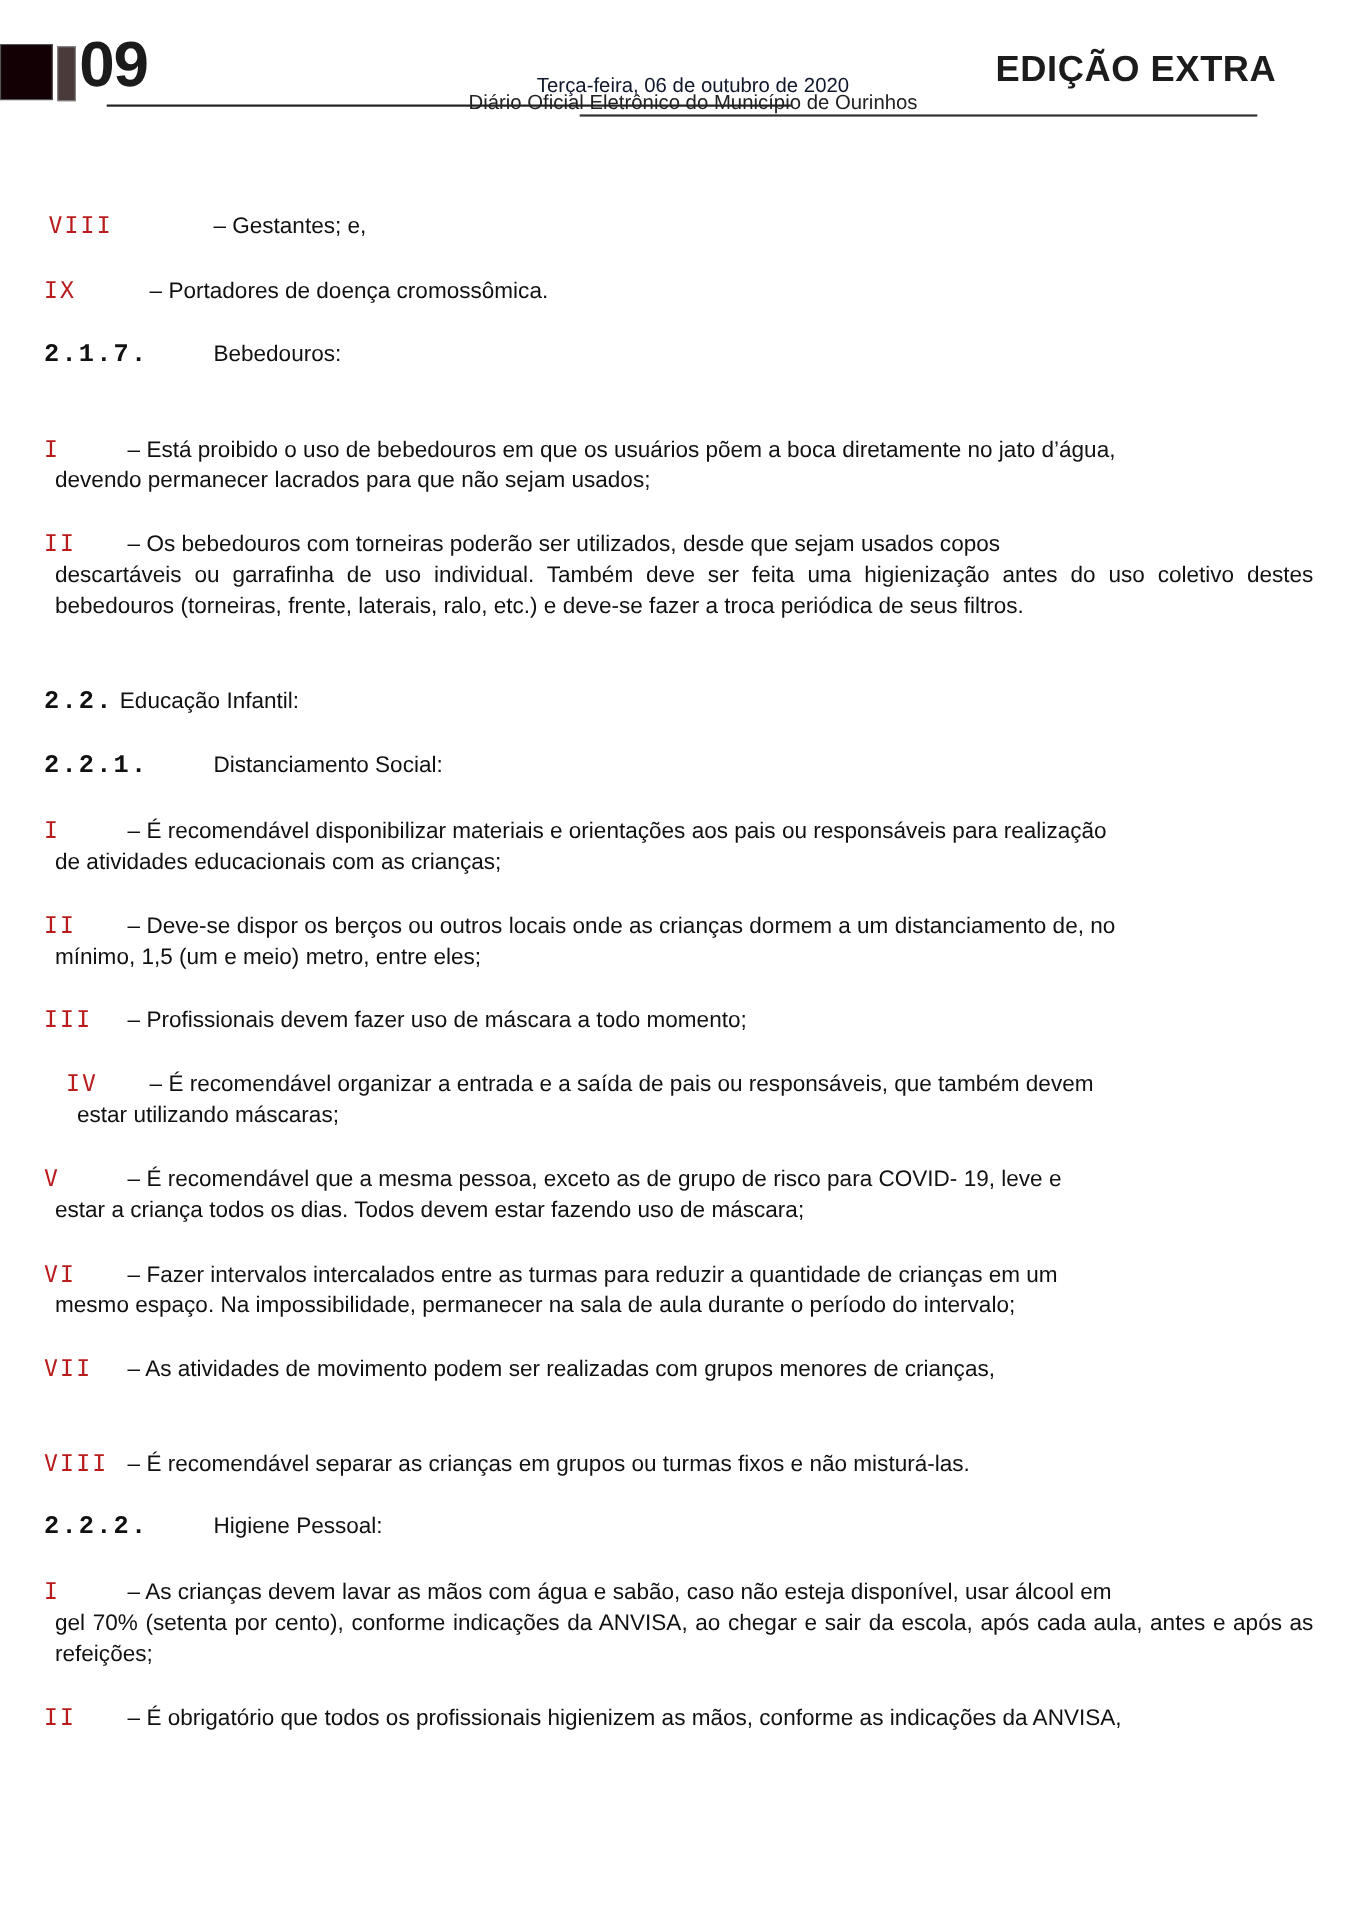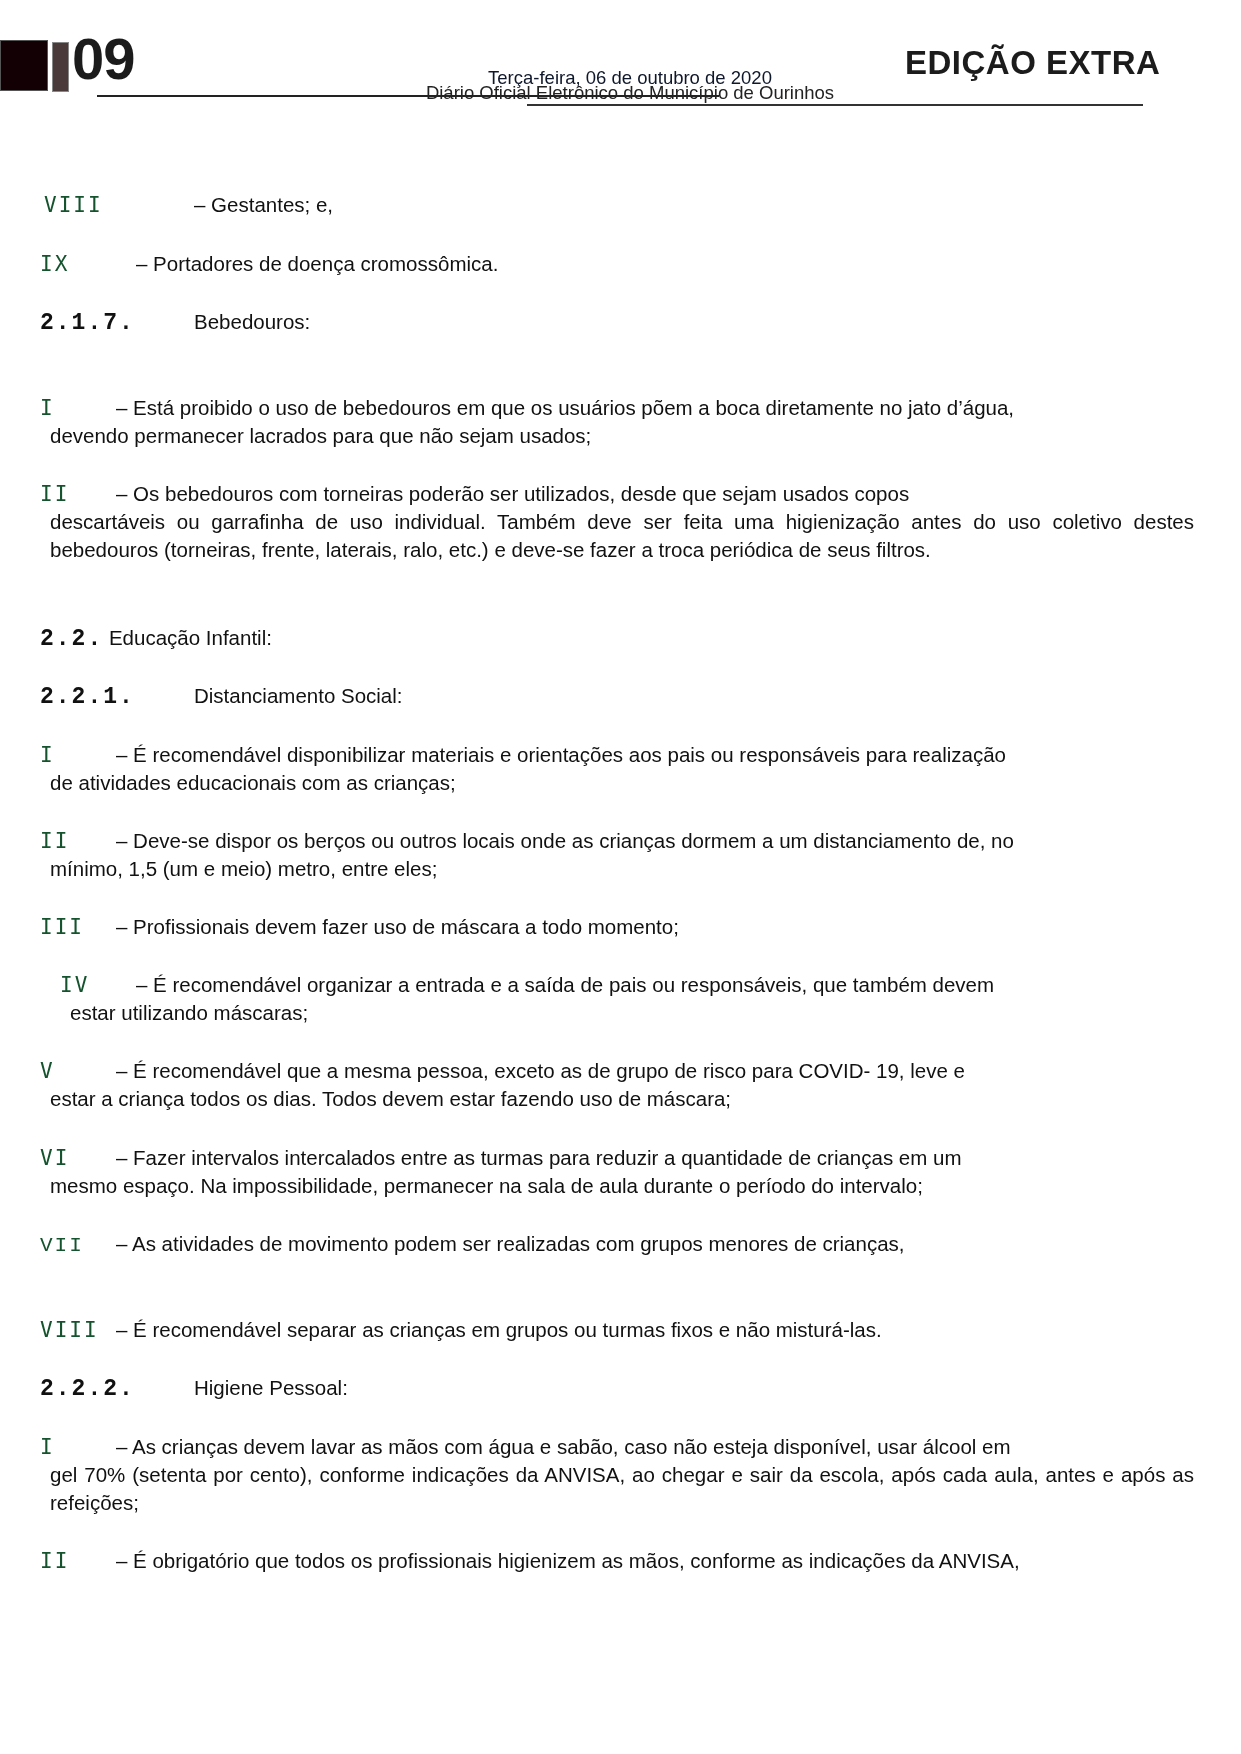--- a/index.html
+++ b/index.html
@@ -12,21 +12,21 @@
   .header-title { position: absolute; left: 330px; top: 34px; width: 600px; text-align: center; font-size: 18.5px; color: #222; margin-top: 48px; }
   .header-date { position: absolute; left: 330px; top: 67px; width: 600px; text-align: center; font-size: 18.5px; color: #0f172a; }
   .edition { position: absolute; left: 905px; top: 44px; font-weight: bold; font-size: 33px; color: #1c1c1c; letter-spacing: 0.5px; }
   .rule-1 { position: absolute; left: 97px; top: 95px; width: 622px; height: 2px; background: #222; }
   .rule-2 { position: absolute; left: 527px; top: 104px; width: 616px; height: 2px; background: #333; }
 
   
   .line { position: absolute; font-size: 20.5px; line-height: 28px; color: #111; white-space: nowrap; }
   .para { position: absolute; left: 40px; width: 1154px; font-size: 20.5px; line-height: 28px; color: #111; text-align: justify; }
   .para .cont { display: block; padding-left: 10px; }
-  .roman { font-family: "DejaVu Sans Mono", monospace; font-weight: 200; color: #14532d; font-size: 21px; letter-spacing: 2px; display: inline-block; }
+  .roman { font-family: "DejaVu Sans Mono", monospace; font-weight: 200; color: #b91c1c; font-size: 21px; letter-spacing: 2px; display: inline-block; }
   .num { font-family: "Liberation Mono", monospace; font-weight: bold; font-size: 23px; color: #111; letter-spacing: 2px; }
 </style>
 </head>
 <body>
 
 <div class="logo-block-dark"></div>
 <div class="logo-block-gray"></div>
 <div class="page-num">09</div>
 <div class="header-title">Diário Oficial Eletrônico do Município de Ourinhos</div>
 <div class="header-date">Terça-feira, 06 de outubro de 2020</div>
@@ -80,21 +80,21 @@
 </div>
 <div class="para" style="top:1057px;">
   <span class="roman" style="width:76px;">V</span><span>– É recomendável que a mesma pessoa, exceto as de grupo de risco para COVID- 19, leve e</span>
   <span class="cont">estar a criança todos os dias. Todos devem estar fazendo uso de máscara;</span>
 </div>
 <div class="para" style="top:1144px;">
   <span class="roman" style="width:76px;">VI</span><span>– Fazer intervalos intercalados entre as turmas para reduzir a quantidade de crianças em um</span>
   <span class="cont">mesmo espaço. Na impossibilidade, permanecer na sala de aula durante o período do intervalo;</span>
 </div>
 <div class="para" style="top:1230px;">
-  <span class="roman" style="width:76px;font-family:Liberation Mono, monospace;">VII</span><span>– As atividades de movimento podem ser realizadas com grupos menores de crianças,</span>
+  <span class="roman" style="width:76px;">VII</span><span>– As atividades de movimento podem ser realizadas com grupos menores de crianças,</span>
 </div>
 <div class="para" style="top:1316px;">
   <span class="roman" style="width:76px;">VIII</span><span>– É recomendável separar as crianças em grupos ou turmas fixos e não misturá-las.</span>
 </div>
 
 <div class="line" style="left:40px; top:1374px;">
   <span class="num" style="display:inline-block; width:154px;">2.2.2.</span><span>Higiene Pessoal:</span>
 </div>
 
 <div class="para" style="top:1433px;">

